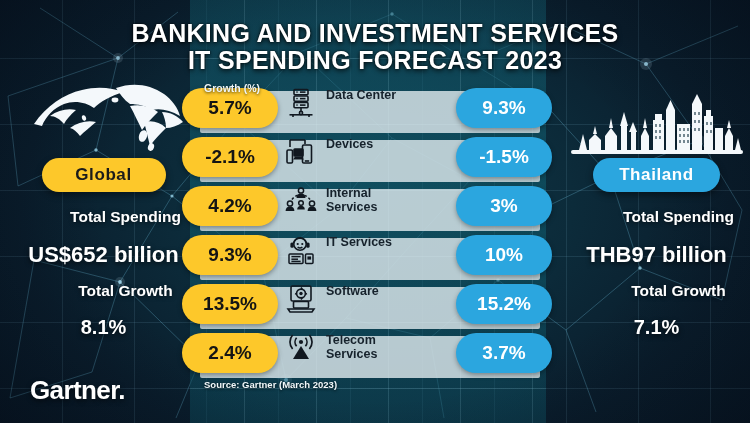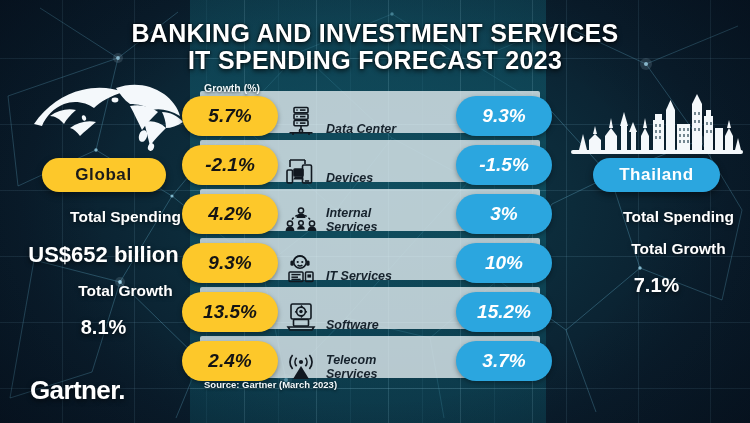--- a/index.html
+++ b/index.html
@@ -106,21 +106,21 @@
   }
   .source {
     position: absolute; left: 204px; top: 379px; z-index: 7;
     color: #f2f8fa; font-size: 9.5px; font-weight: bold;
     text-shadow: 0 1px 3px rgba(0,0,0,.8);
   }
 
   .rows { position: absolute; left: 190px; top: 88px; width: 356px; z-index: 6; }
   .row {
     position: relative; height: 48px; margin-bottom: 1px;
-    display: flex; align-items: flex-end; font-style: italic;
+    display: flex; align-items: flex-start;
   }
   .band {
     position: absolute; left: 10px; right: 6px; top: 3px; bottom: 3px;
     background: rgba(226,236,240,.80);
     border-radius: 2px;
   }
   .pill {
     position: relative; z-index: 2;
     width: 96px; height: 40px; margin-left: -8px;
     border-radius: 20px;
@@ -285,20 +285,21 @@
             <rect x="133" y="62" width="2" height="3"></rect>
           <rect x="141" y="56" width="2" height="3"></rect>
             <rect x="145" y="56" width="2" height="3"></rect>
           <rect x="141" y="64" width="2" height="3"></rect>
             <rect x="145" y="64" width="2" height="3"></rect>
         </g>
       </svg>
     </div>
     <div class="pill-big thailand">Thailand</div>
     <div class="stat-label">Total Spending</div>
+    <div class="stat-value">THB97 billion</div>
     <div class="stat-label g2">Total Growth</div>
     <div class="stat-value g2">7.1%</div>
   </div>
 
   <div class="growth-label">Growth (%)</div>
   <div class="source">Source: Gartner (March 2023)</div>
 
   <div class="rows">
 
     <div class="row">

